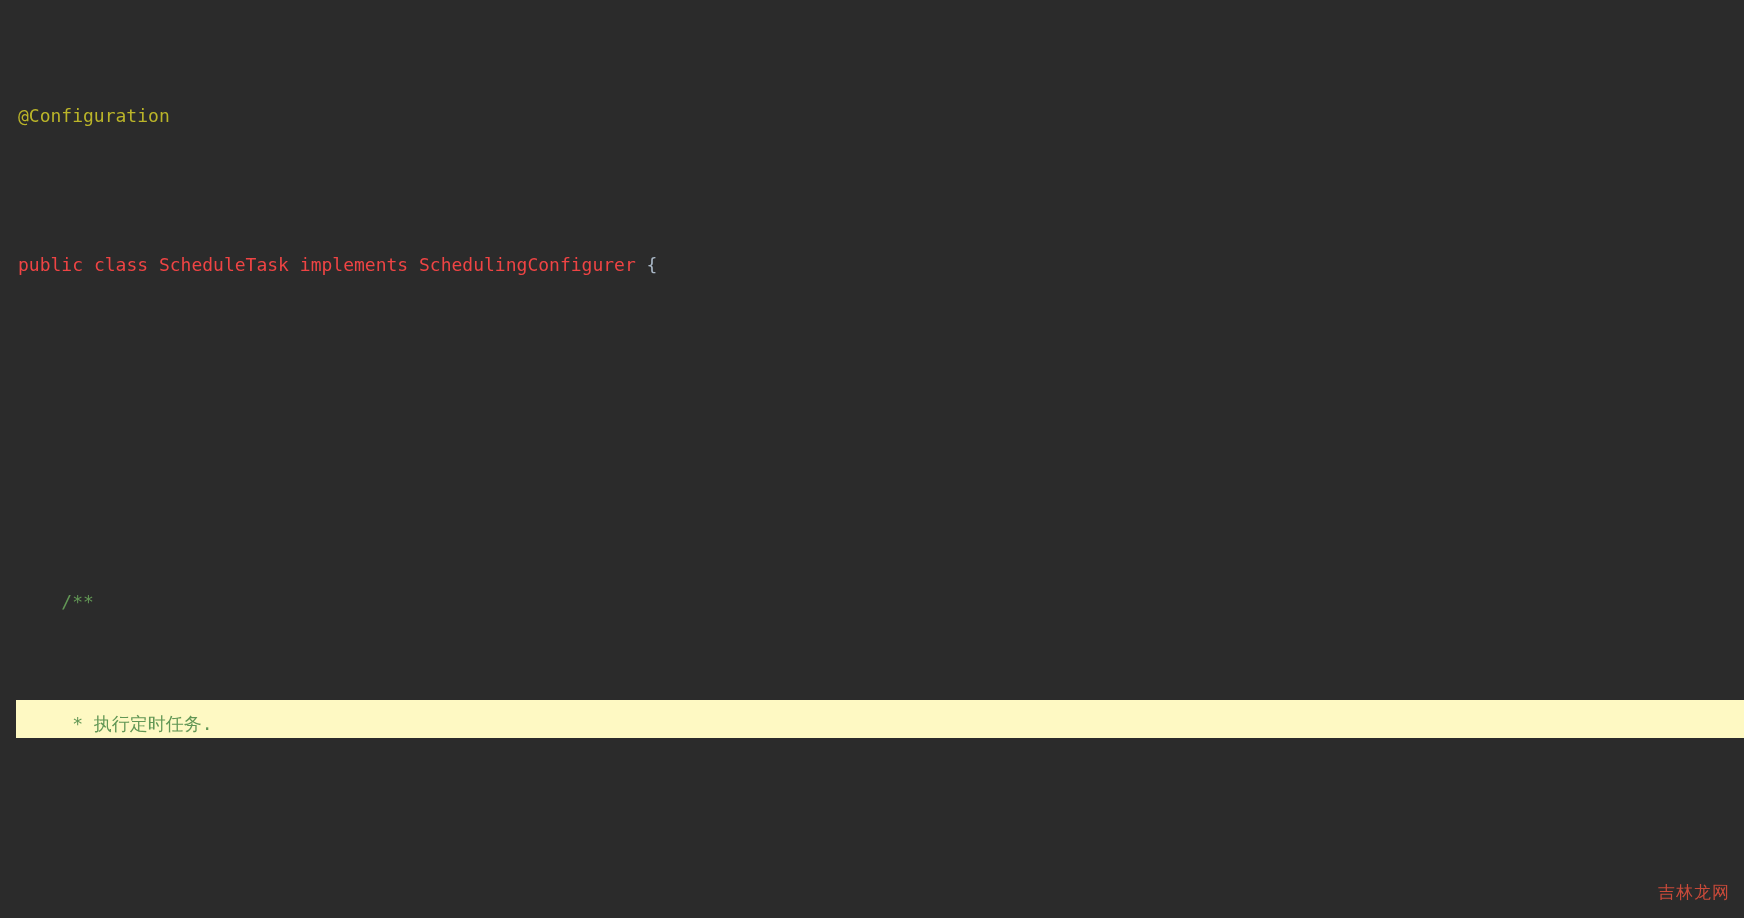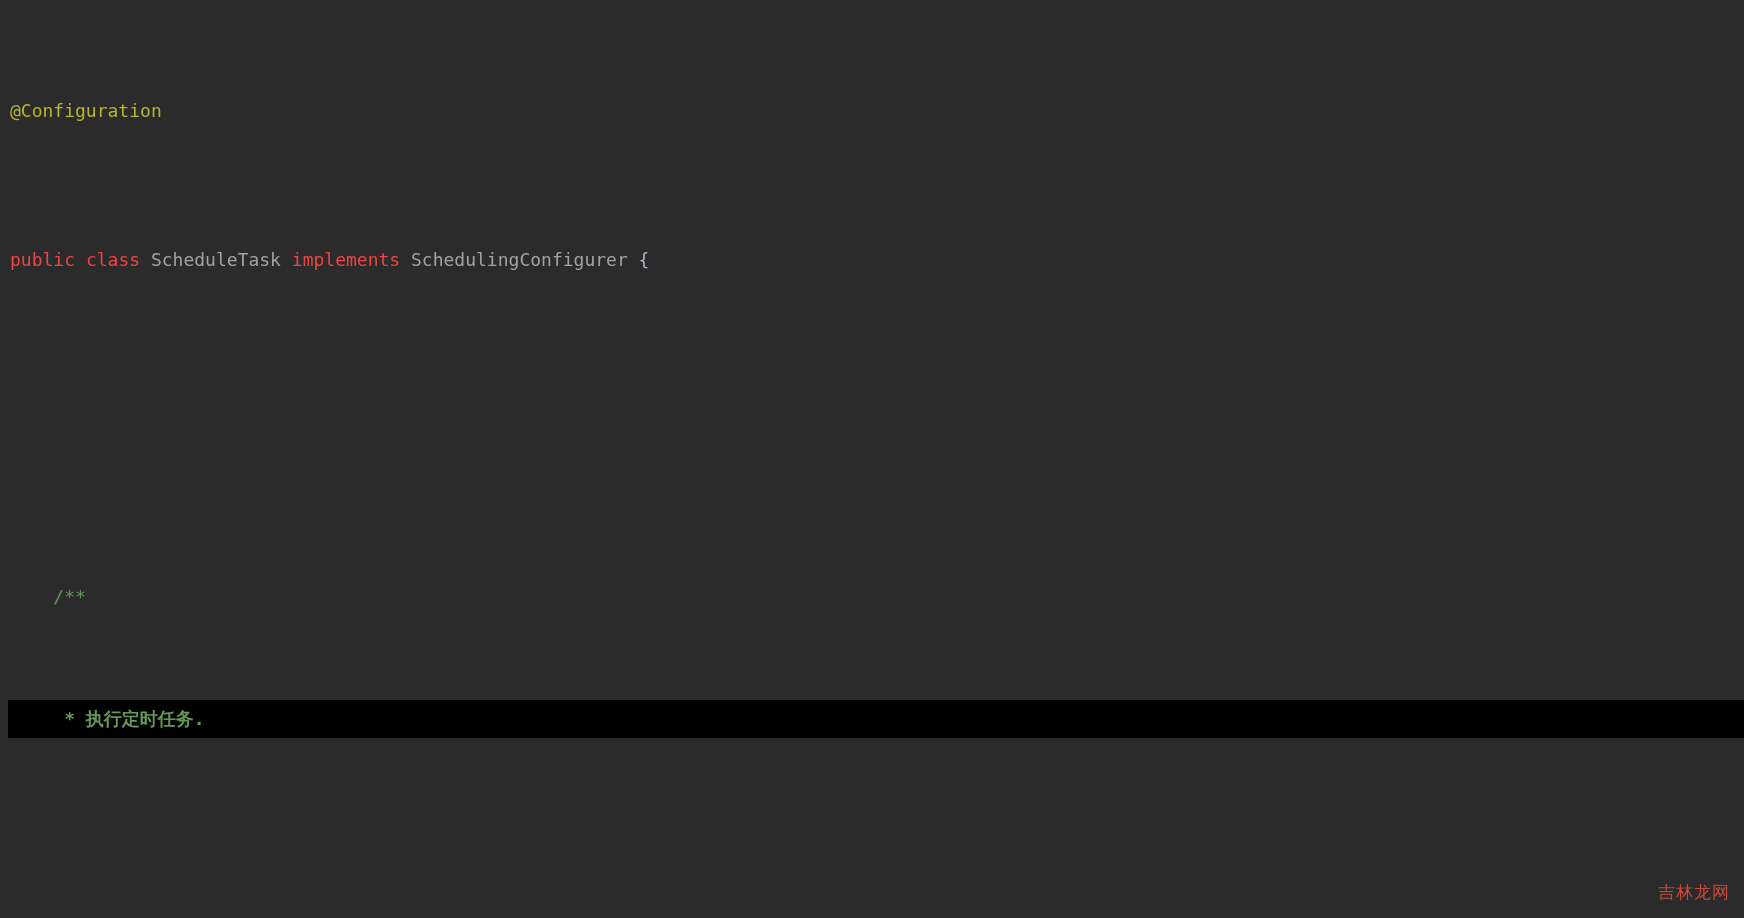--- a/index.html
+++ b/index.html
@@ -19,30 +19,30 @@
       position: relative;
     }
     .editor {
       padding: 8px 0 0 8px;
       white-space: pre;
       position: relative;
     }
     .line {
       height: 38px;
       display: flex;
-      align-items: center;
+      align-items: flex-end;
       padding-left: 2px;
+      margin-left: 8px;
     }
     .line.dim {
-      background: #000000;
-      font-weight: bold;
+      background: #fef9c3;
     }
     .annotation { color: #bbb529; }
     .keyword { color: #ef4444; }
-    .identifier { color: #a3a3a3; }
+    .identifier { color: #ef4444; }
     .comment { color: #629755; font-style: normal; }
     .watermark {
       position: absolute;
       bottom: 12px;
       right: 14px;
       color: #c94a3a;
       font-family: sans-serif;
       font-size: 17px;
       font-weight: 500;
       letter-spacing: 1px;

